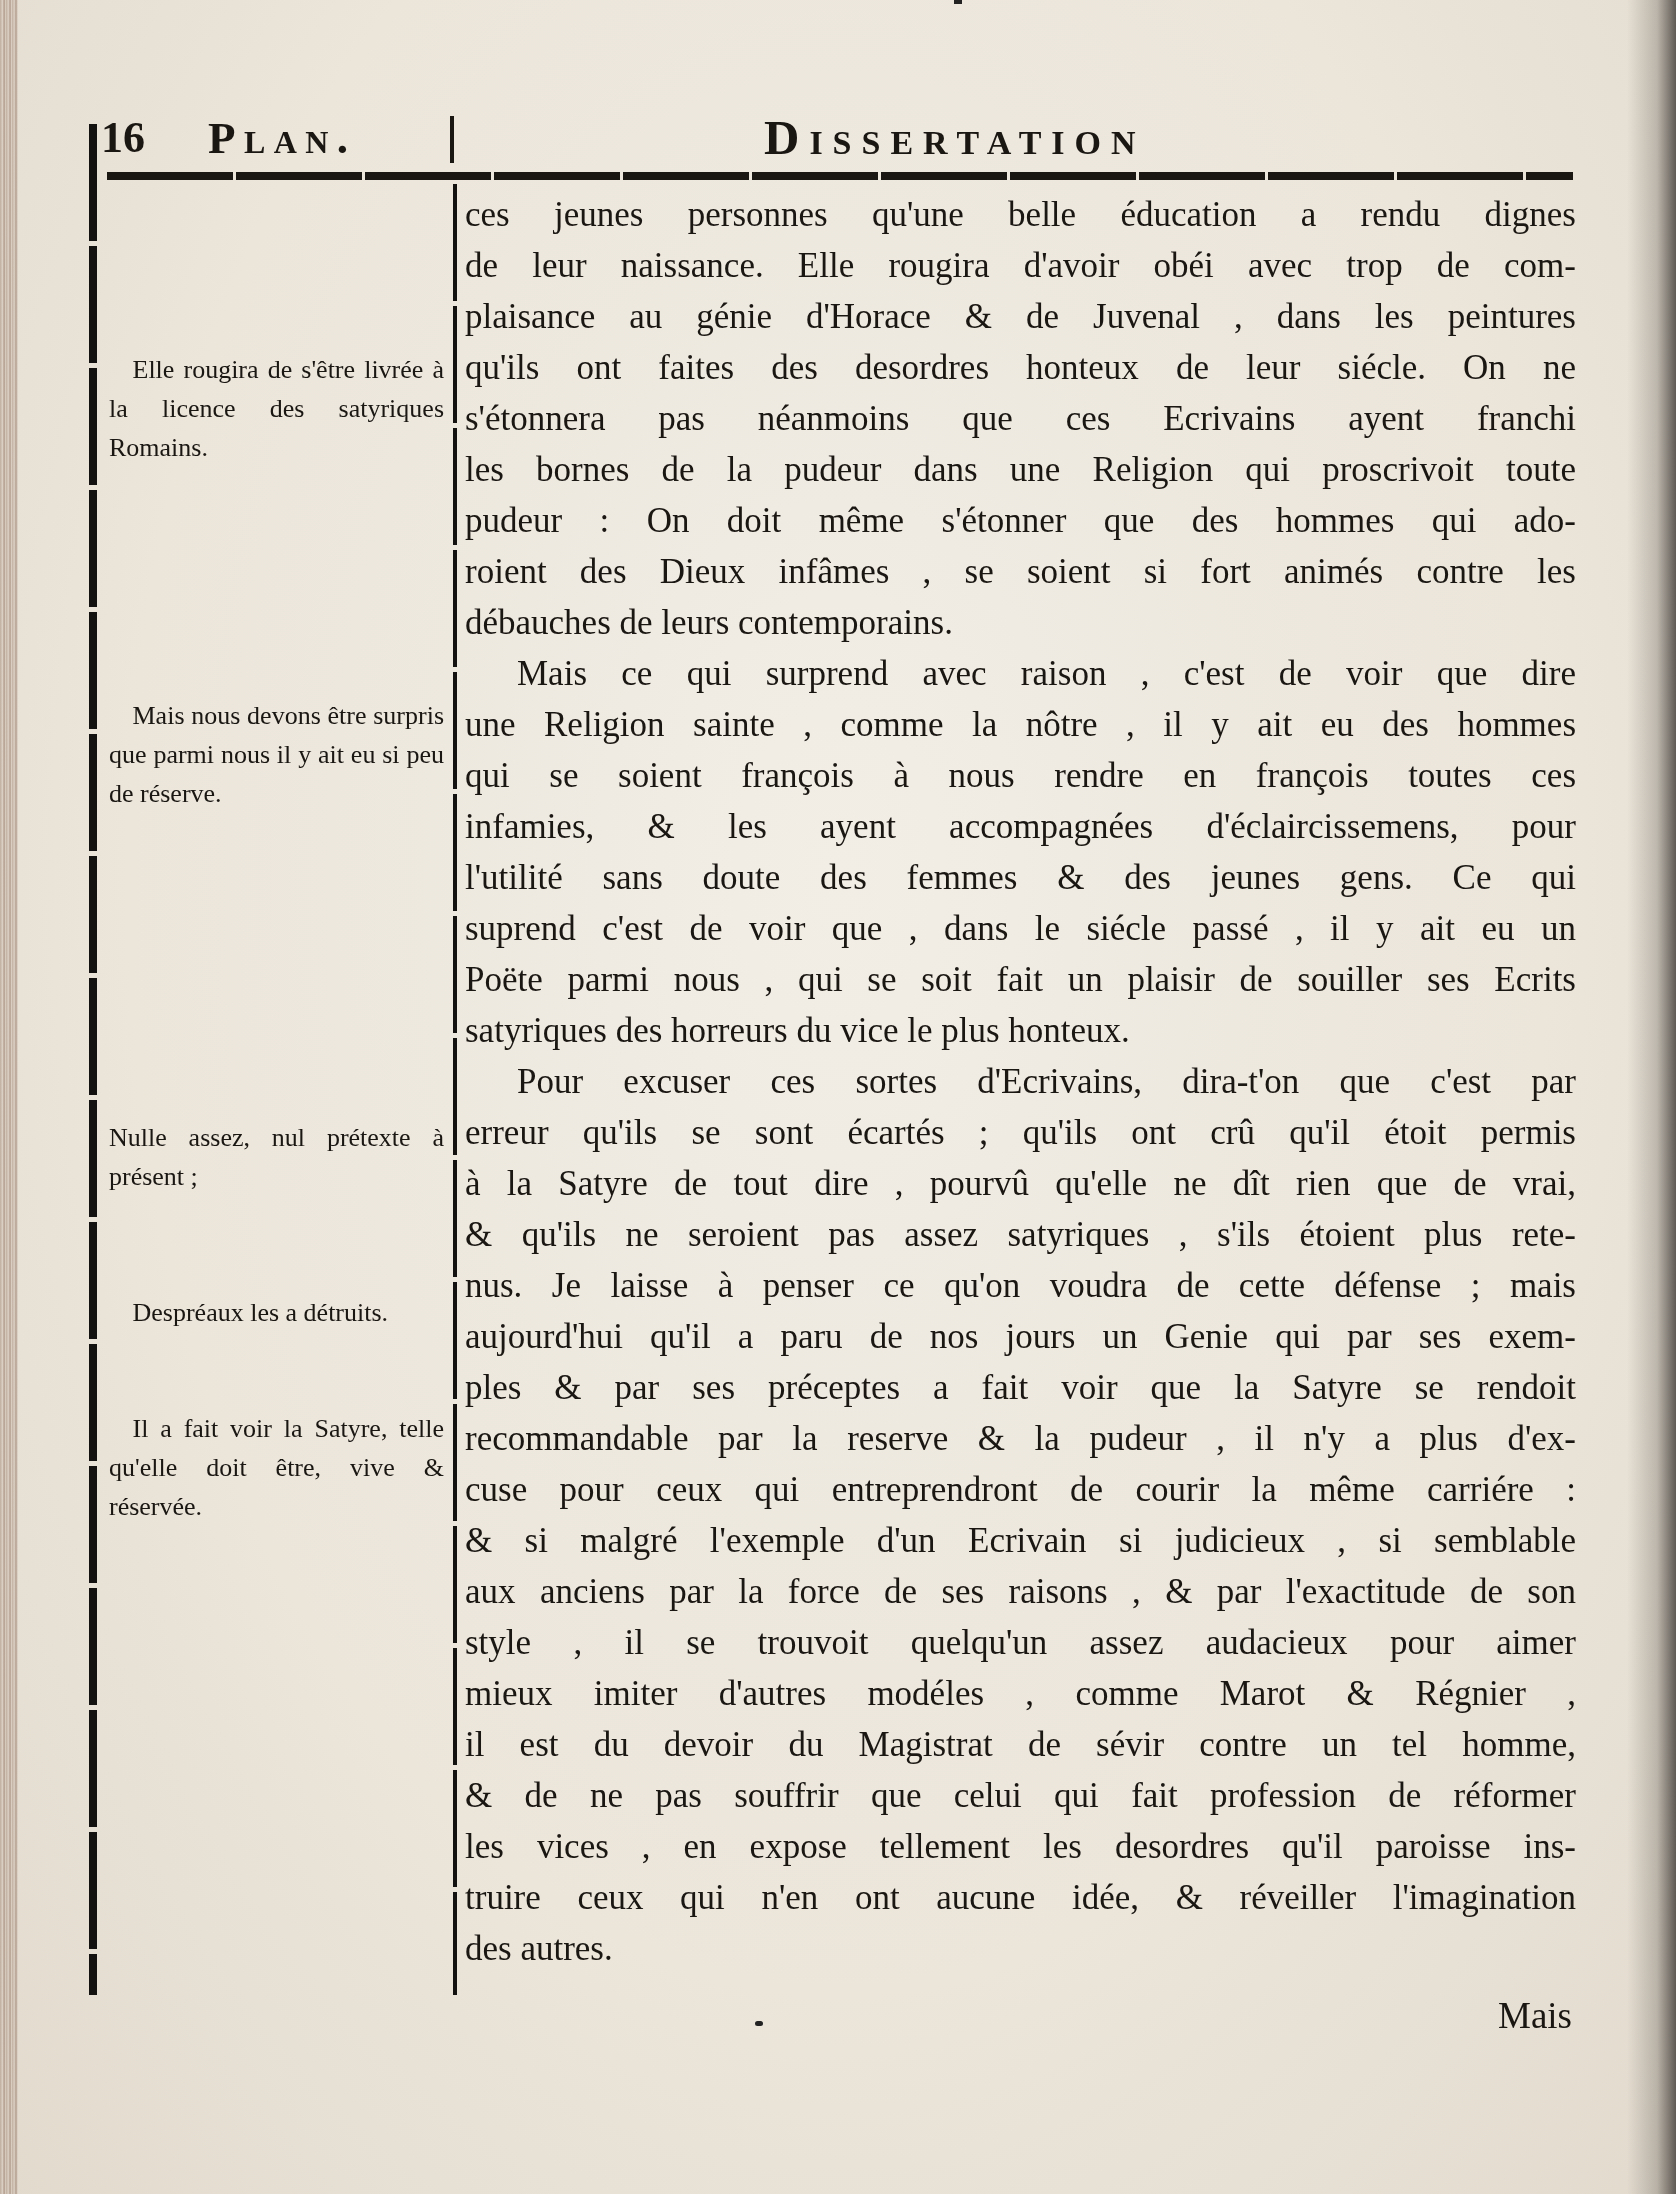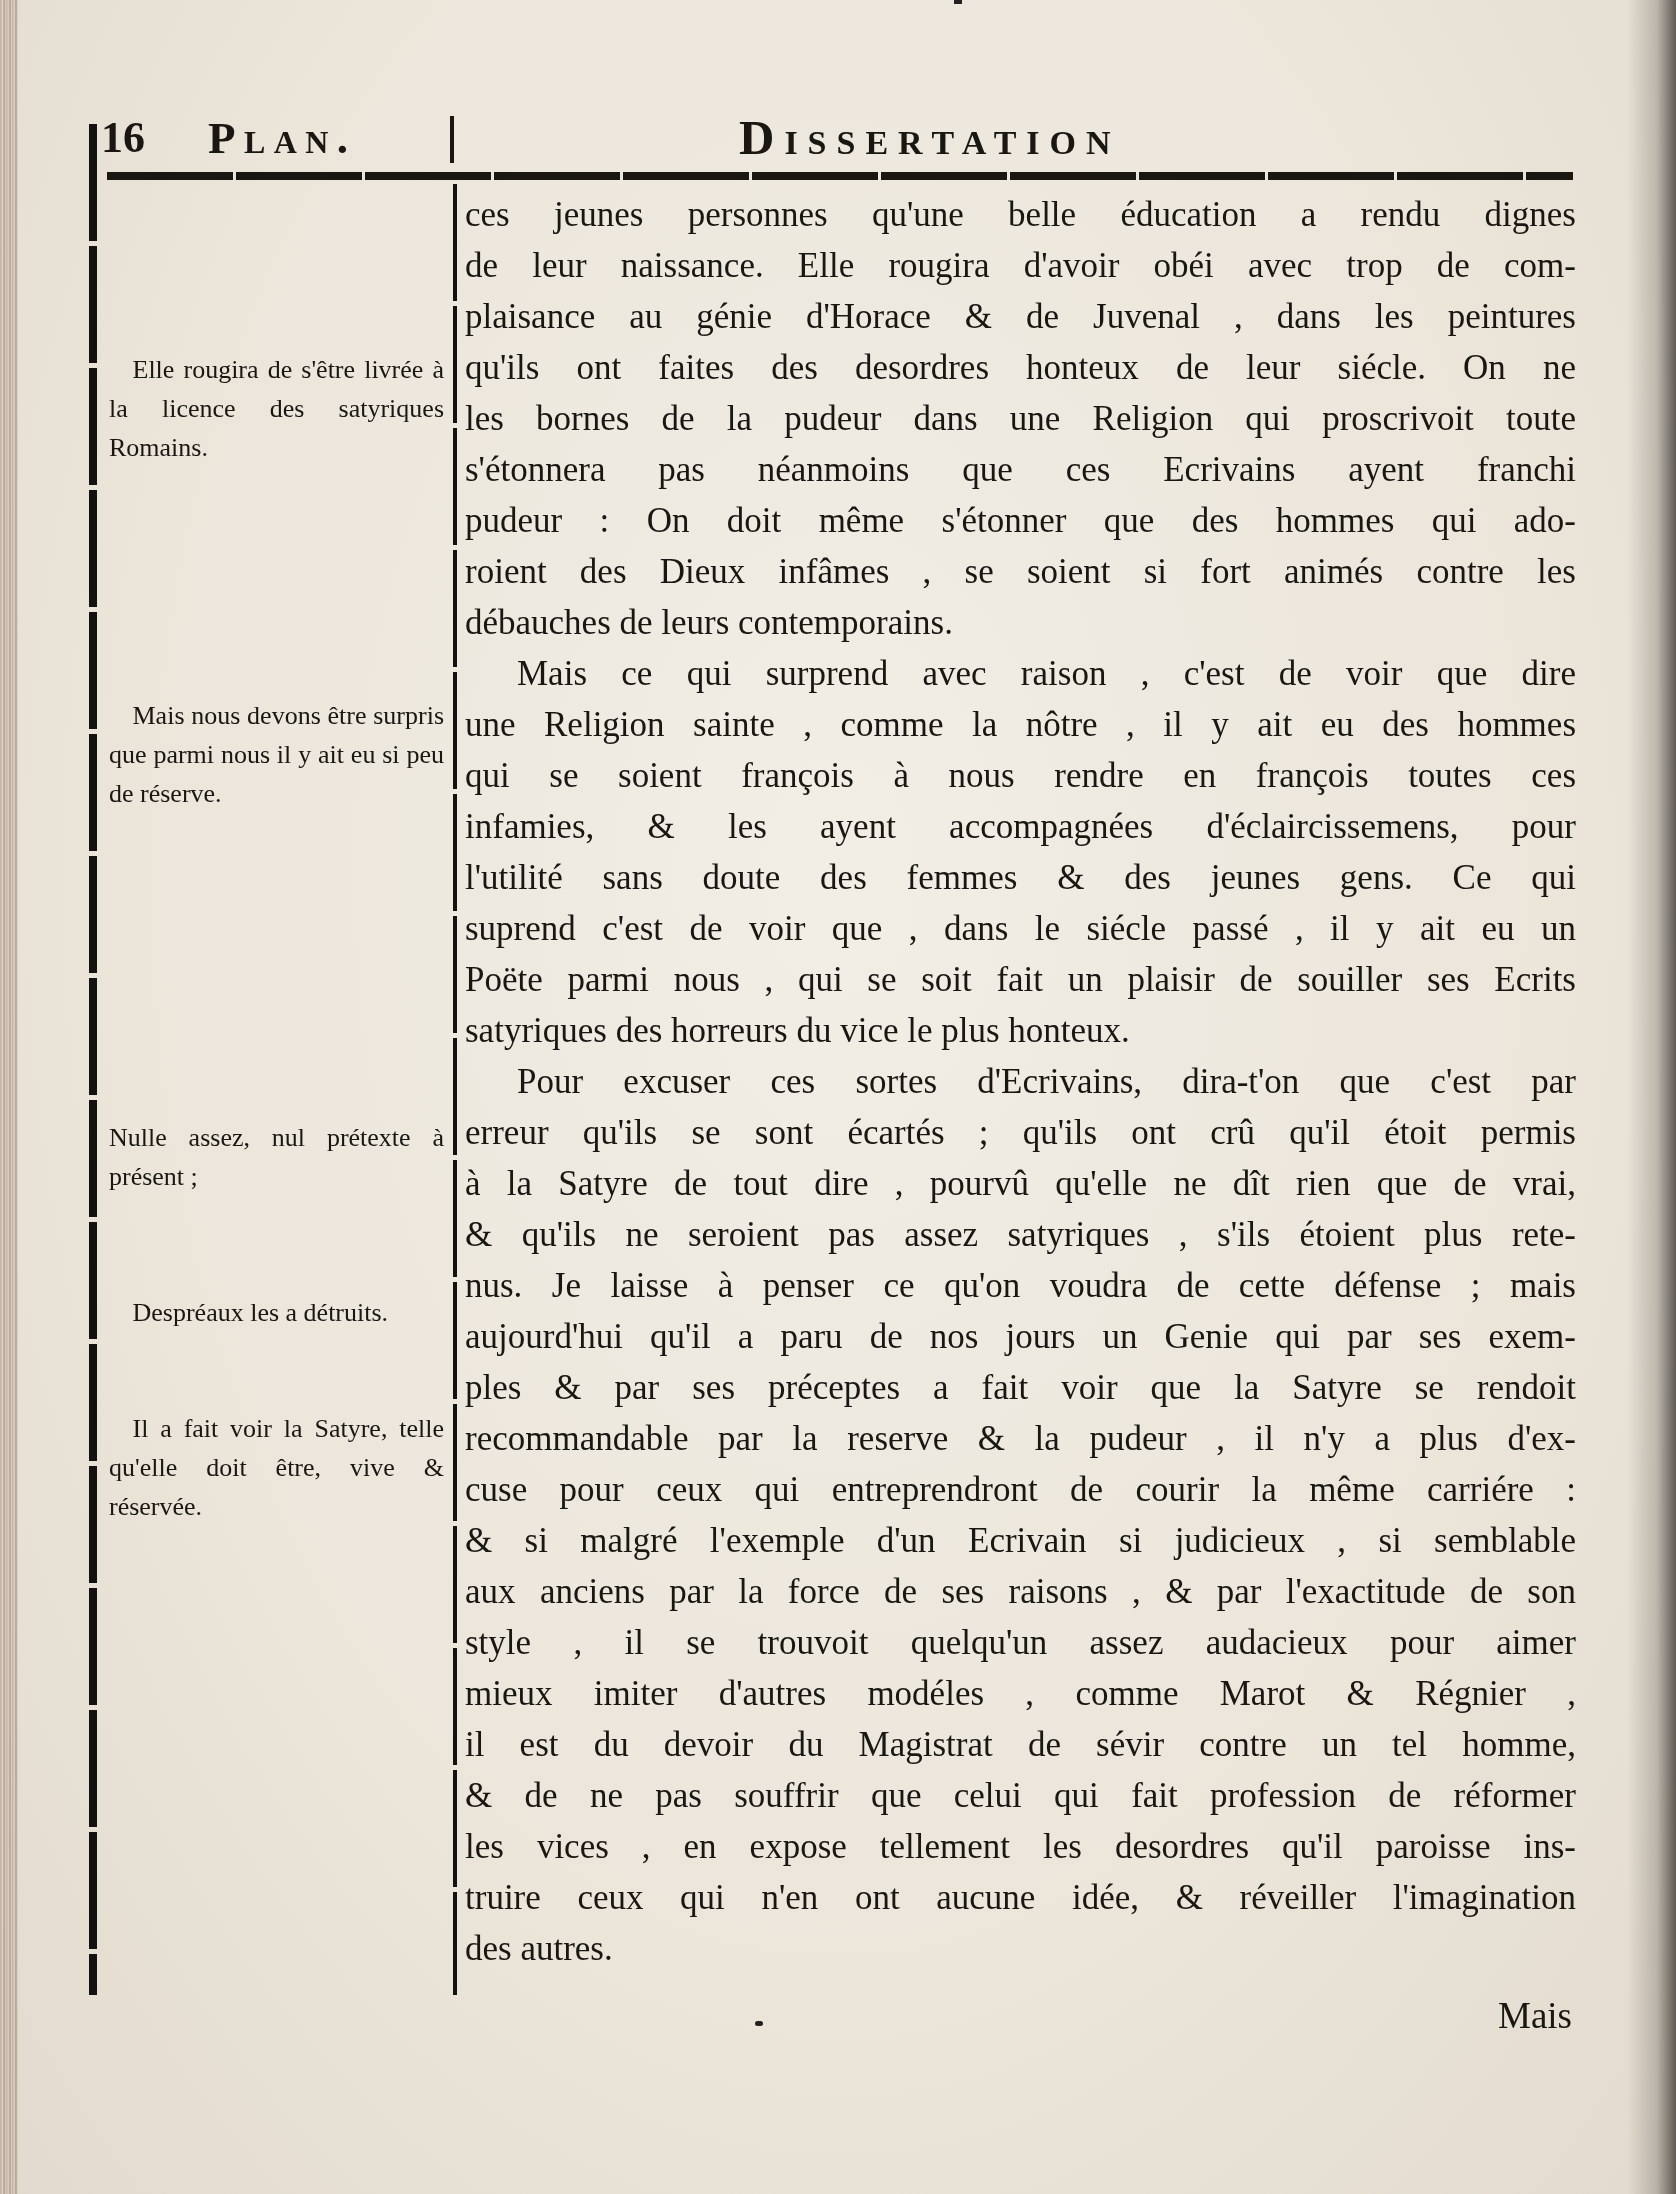--- a/index.html
+++ b/index.html
@@ -37,21 +37,21 @@
       font-weight: bold;
     }
     .head-left {
       position: absolute; left: 117px; top: 0; font-size: 45px; line-height: 50px;
       font-weight: bold; letter-spacing: 8.4px; font-variant: small-caps;
     }
     .head-sep {
       position: absolute; left: 359px; top: 3.4px; width: 4.2px; height: 47px; background: #1a1612;
     }
     .head-right {
-      position: absolute; left: 648px; top: 0; font-size: 49px; line-height: 50px;
+      position: absolute; left: 673px; top: 0; font-size: 49px; line-height: 50px;
       font-weight: bold; letter-spacing: 10px; font-variant: small-caps;
     }
     .head-rule {
       position: absolute; top: 172px; left: 107px; width: 1466px; height: 8.4px;
       background: repeating-linear-gradient(90deg, #1a1612 0px, #1a1612 126px, transparent 126px, transparent 129px);
     }
 
     
     .vrule {
       position: absolute; width: 5.9px; background:
@@ -117,22 +117,22 @@
   </div>
   <div class="margin-note" style="top:1409px;">
     <span class="indent"></span><span>Il a fait voir la Satyre, telle qu'elle doit être, vive &amp; réservée.</span>
   </div>
 
   <main class="body-text">
     <span class="line">ces jeunes personnes qu'une belle éducation a rendu dignes</span>
     <span class="line">de leur naissance. Elle rougira d'avoir obéi avec trop de com-</span>
     <span class="line">plaisance au génie d'Horace &amp; de Juvenal , dans les peintures</span>
     <span class="line">qu'ils ont faites des desordres honteux de leur siécle. On ne</span>
+    <span class="line">s'étonnera pas néanmoins que ces Ecrivains ayent franchi</span>
     <span class="line">les bornes de la pudeur dans une Religion qui proscrivoit toute</span>
-    <span class="line">s'étonnera pas néanmoins que ces Ecrivains ayent franchi</span>
     <span class="line">pudeur : On doit même s'étonner que des hommes qui ado-</span>
     <span class="line">roient des Dieux infâmes , se soient si fort animés contre les</span>
     <span class="line last">débauches de leurs contemporains.</span>
     <span class="line para-start">Mais ce qui surprend avec raison , c'est de voir que dire</span>
     <span class="line">une Religion sainte , comme la nôtre , il y ait eu des hommes</span>
     <span class="line">qui se soient françois à nous rendre en françois toutes ces</span>
     <span class="line">infamies, &amp; les ayent accompagnées d'éclaircissemens, pour</span>
     <span class="line">l'utilité sans doute des femmes &amp; des jeunes gens. Ce qui</span>
     <span class="line">suprend c'est de voir que , dans le siécle passé , il y ait eu un</span>
     <span class="line">Poëte parmi nous , qui se soit fait un plaisir de souiller ses Ecrits</span>

